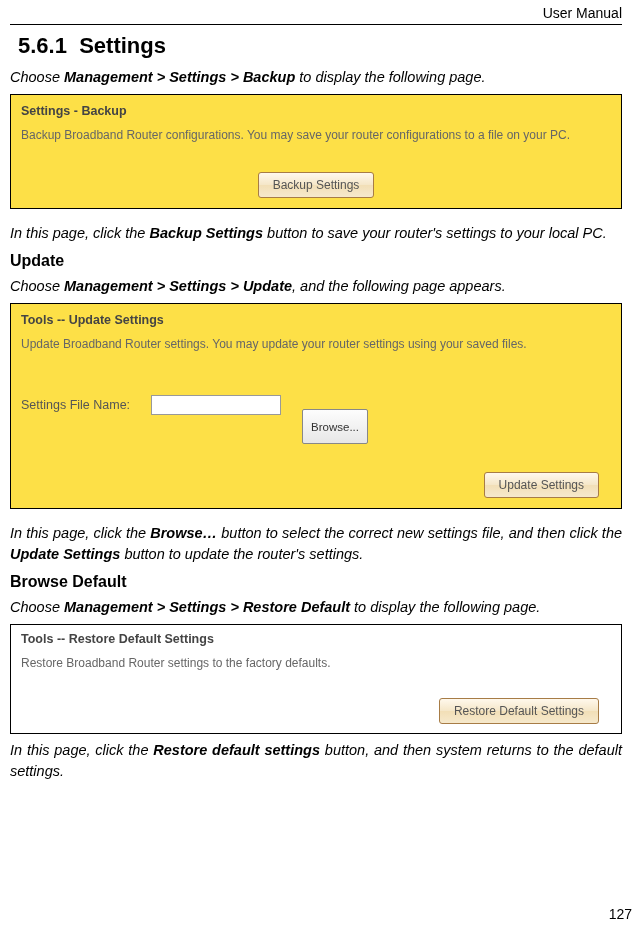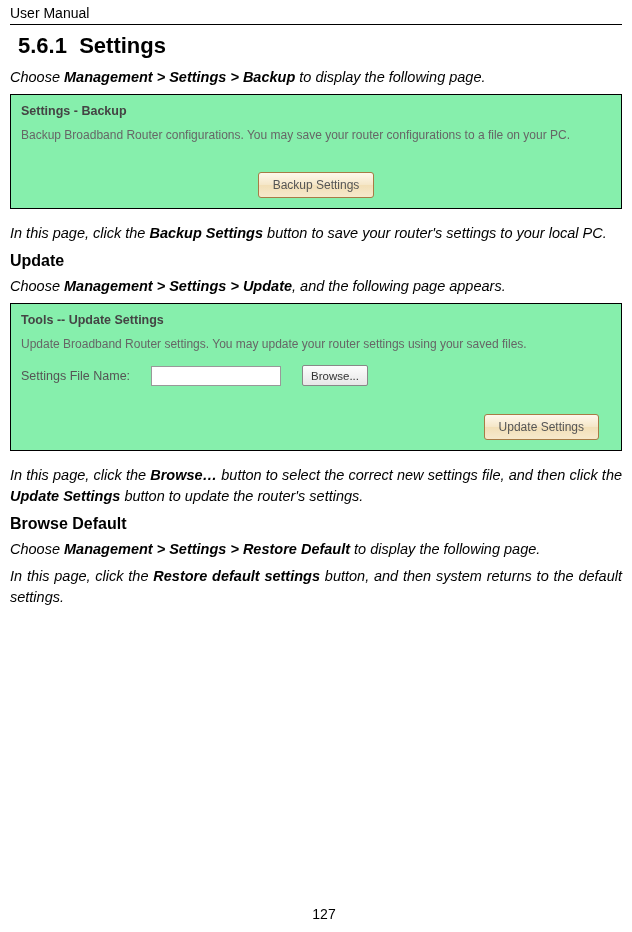--- a/index.html
+++ b/index.html
@@ -6,21 +6,21 @@
     body {
       width: 632px;
       height: 932px;
       background: #fff;
       font-family: Arial, Helvetica, sans-serif;
       font-size: 14.5px;
       color: #000;
       position: relative;
     }
     .page-header {
-      text-align: left;
+      text-align: right;
       padding-top: 5px;
       padding-bottom: 3px;
       border-bottom: 1px solid #000;
       margin: 0 10px;
       font-size: 14px;
     }
     .content {
       padding: 6px 10px 0 10px;
     }
     .section-number {
@@ -39,21 +39,21 @@
       font-style: italic;
     }
     .para-justify {
       text-align: justify;
     }
     .bold { font-weight: bold; }
     .screenshot-box {
       border: 1px solid #000;
       margin: 4px 0 14px 0;
       padding: 9px 10px 10px 10px;
-      background: #86efac;
+      background: #fde047;
     }
     .ss-title {
       color: #444;
       font-weight: bold;
       font-size: 12.5px;
       margin-bottom: 10px;
     }
     .ss-desc {
       color: #666;
       font-size: 12px;
@@ -80,25 +80,26 @@
       width: 130px;
       font-size: 12px;
       padding: 0 3px;
     }
     .ss-browse-btn {
       display: inline-flex;
       align-items: center;
       justify-content: center;
       border: 1px solid #888;
       background: linear-gradient(#fdfdfd, #e7e7e7);
-      height: 21px;
+      height: 35px;
       padding: 0 8px;
       font-size: 11.5px;
       color: #333;
       border-radius: 2px;
+      margin-top: 44px;
     }
     .ss-action-row {
       display: flex;
       justify-content: center;
     }
     .ss-action-row-right {
       display: flex;
       justify-content: flex-end;
       padding-right: 12px;
     }
@@ -118,21 +119,21 @@
       border: 1px solid #000;
       margin: 4px 0 6px 0;
       padding: 7px 10px 9px 10px;
       background: #fff;
     }
     .page-number {
       position: absolute;
       bottom: 10px;
       left: 16px;
       right: 0;
-      text-align: center;
+      text-align: right;
       font-size: 14px;
     }
   </style>
 </head>
 <body>
 
 <div class="page-header">User Manual</div>
 
 <div class="content">
 
@@ -171,19 +172,26 @@
     </div>
   </div>
   <div class="para para-justify">
     <span>In this page, click the </span><span class="bold">Browse…</span><span> button to select the correct new settings file, and then click the </span><span class="bold">Update Settings</span><span> button to update the router's settings.</span>
   </div>
 
   <div class="subsection-title">Browse Default</div>
   <div class="para">
     <span>Choose </span><span class="bold">Management &gt; Settings &gt; Restore Default</span><span> to display the following page.</span>
   </div>
+  <div class="restore-box">
+    <div class="ss-title">Tools -- Restore Default Settings</div>
+    <div class="ss-desc-short">Restore Broadband Router settings to the factory defaults.</div>
+    <div class="ss-action-row-right">
+      <div class="ss-action-btn">Restore Default Settings</div>
+    </div>
+  </div>
   <div class="para para-justify">
     <span>In this page, click the </span><span class="bold">Restore default settings</span><span> button, and then system returns to the default settings.</span>
   </div>
 
 </div>
 
 <div class="page-number">127</div>
 
 </body></html>

